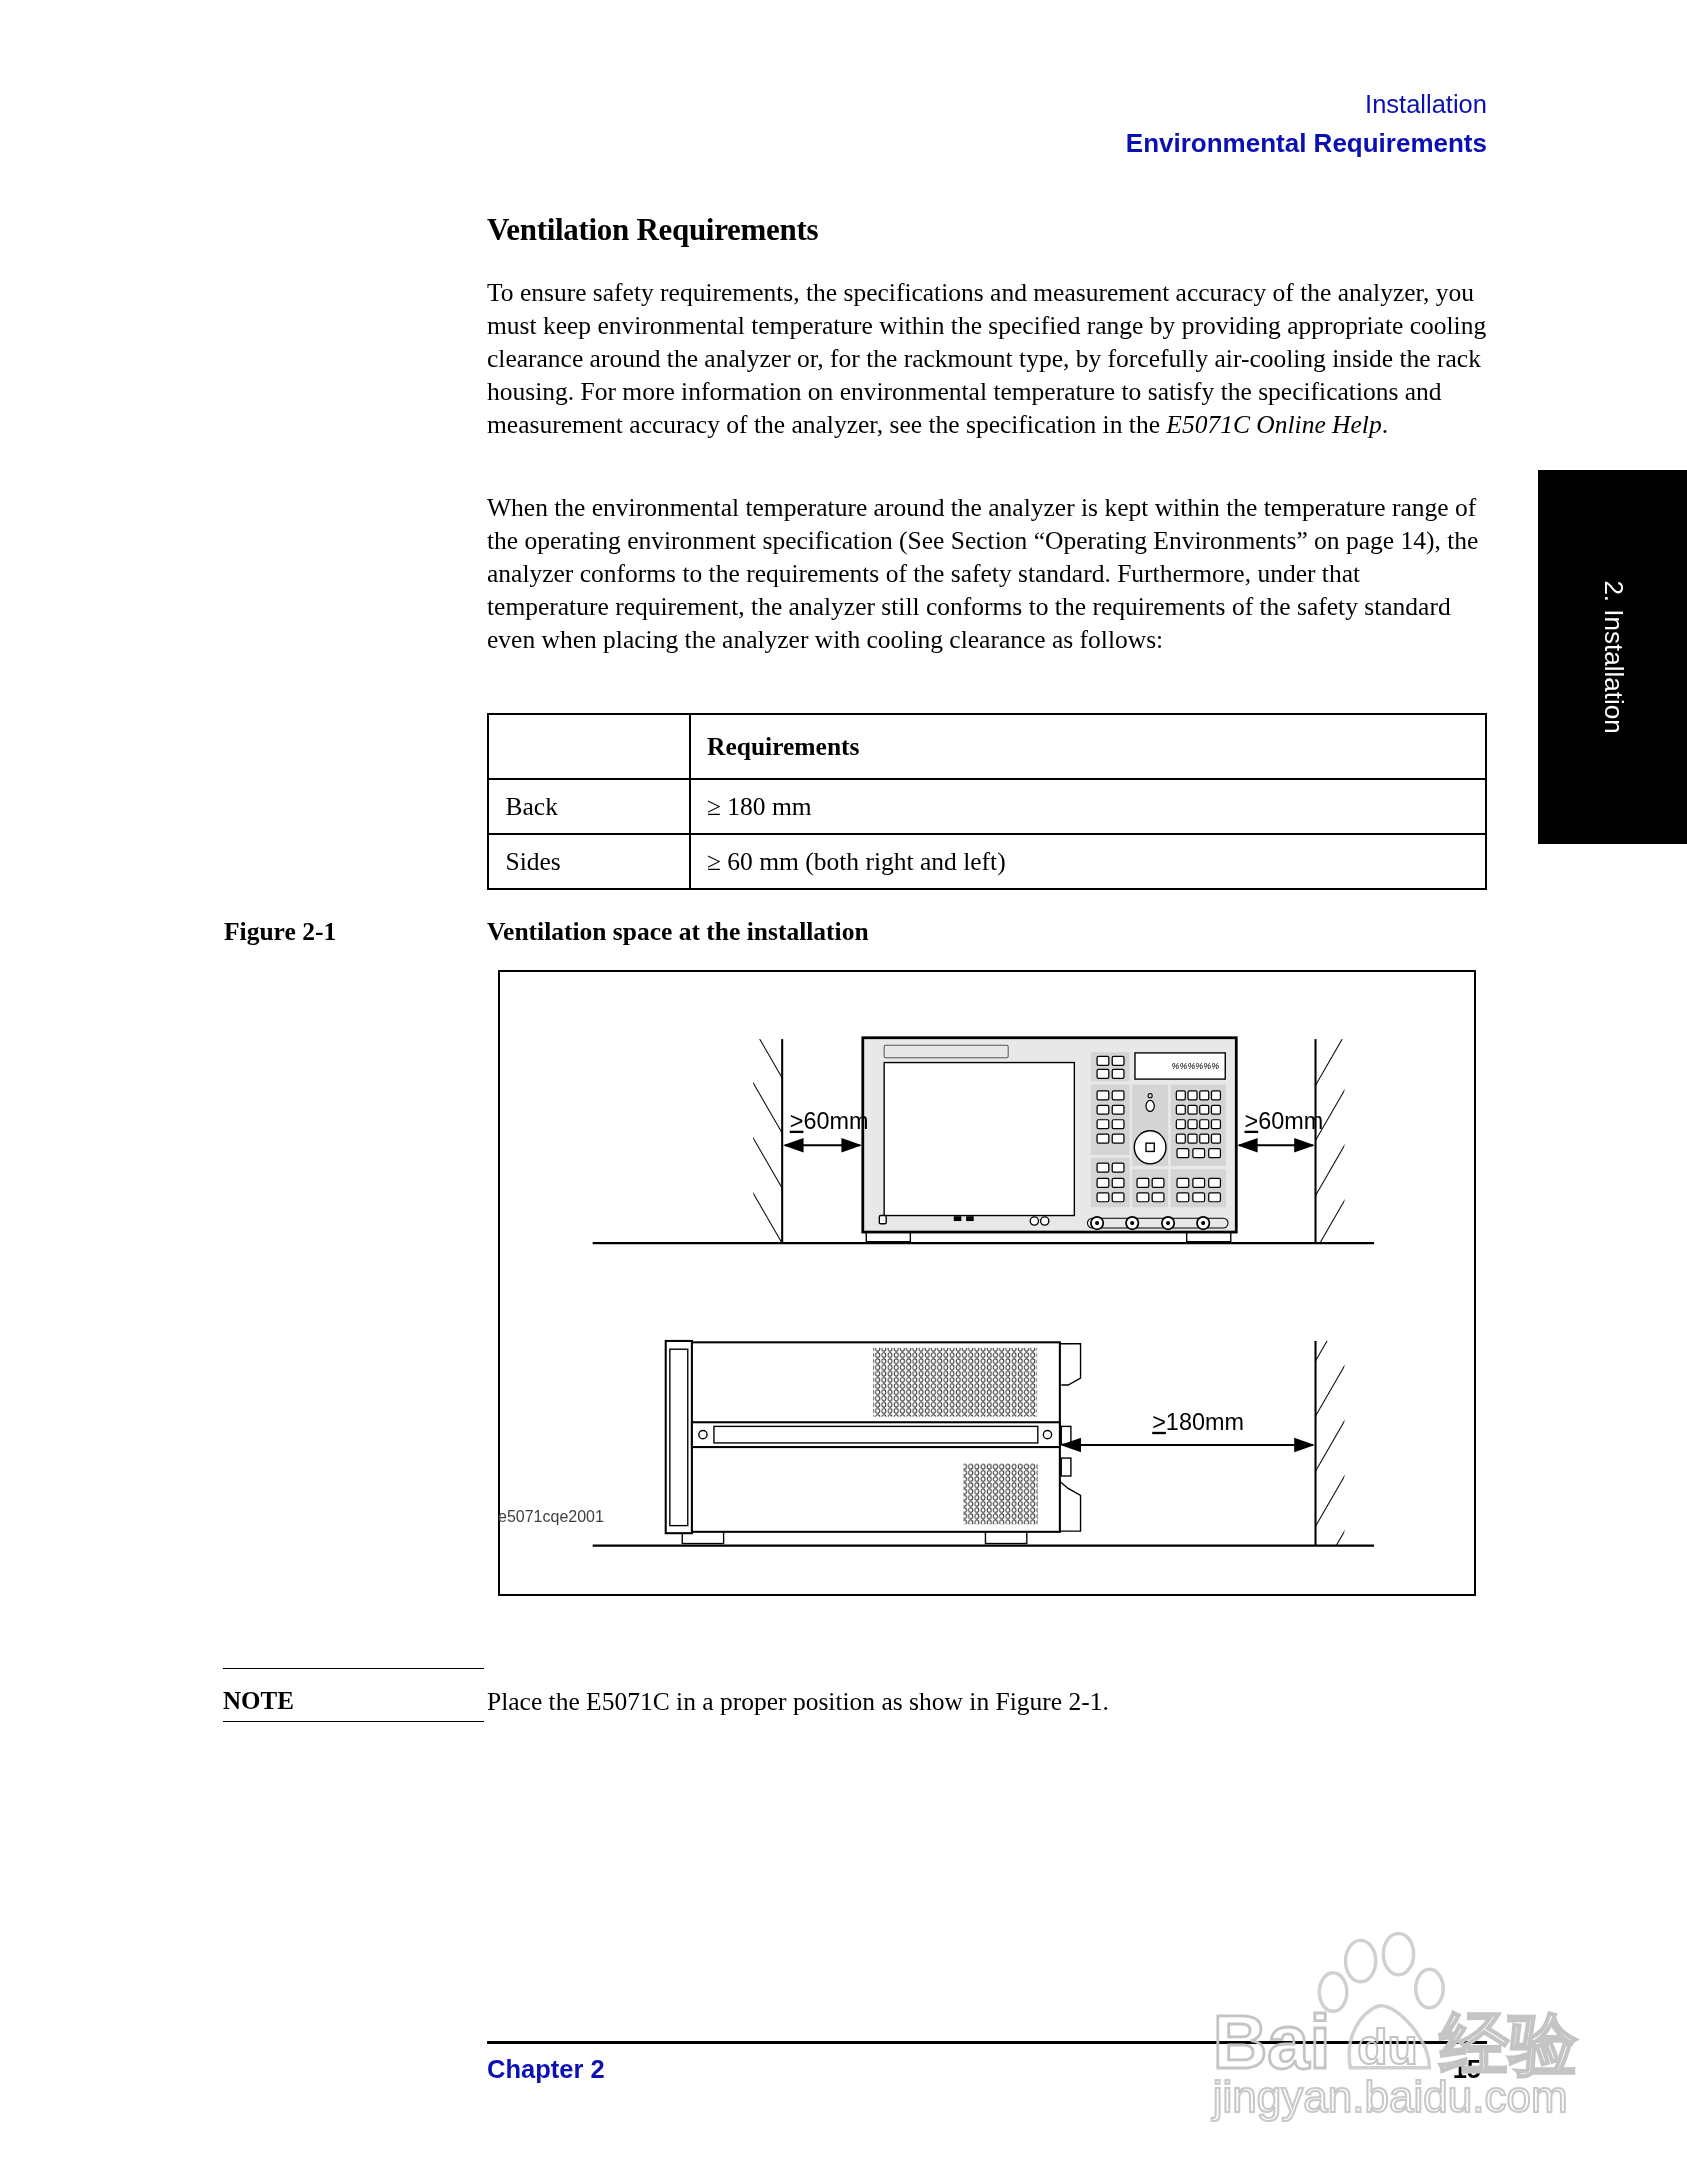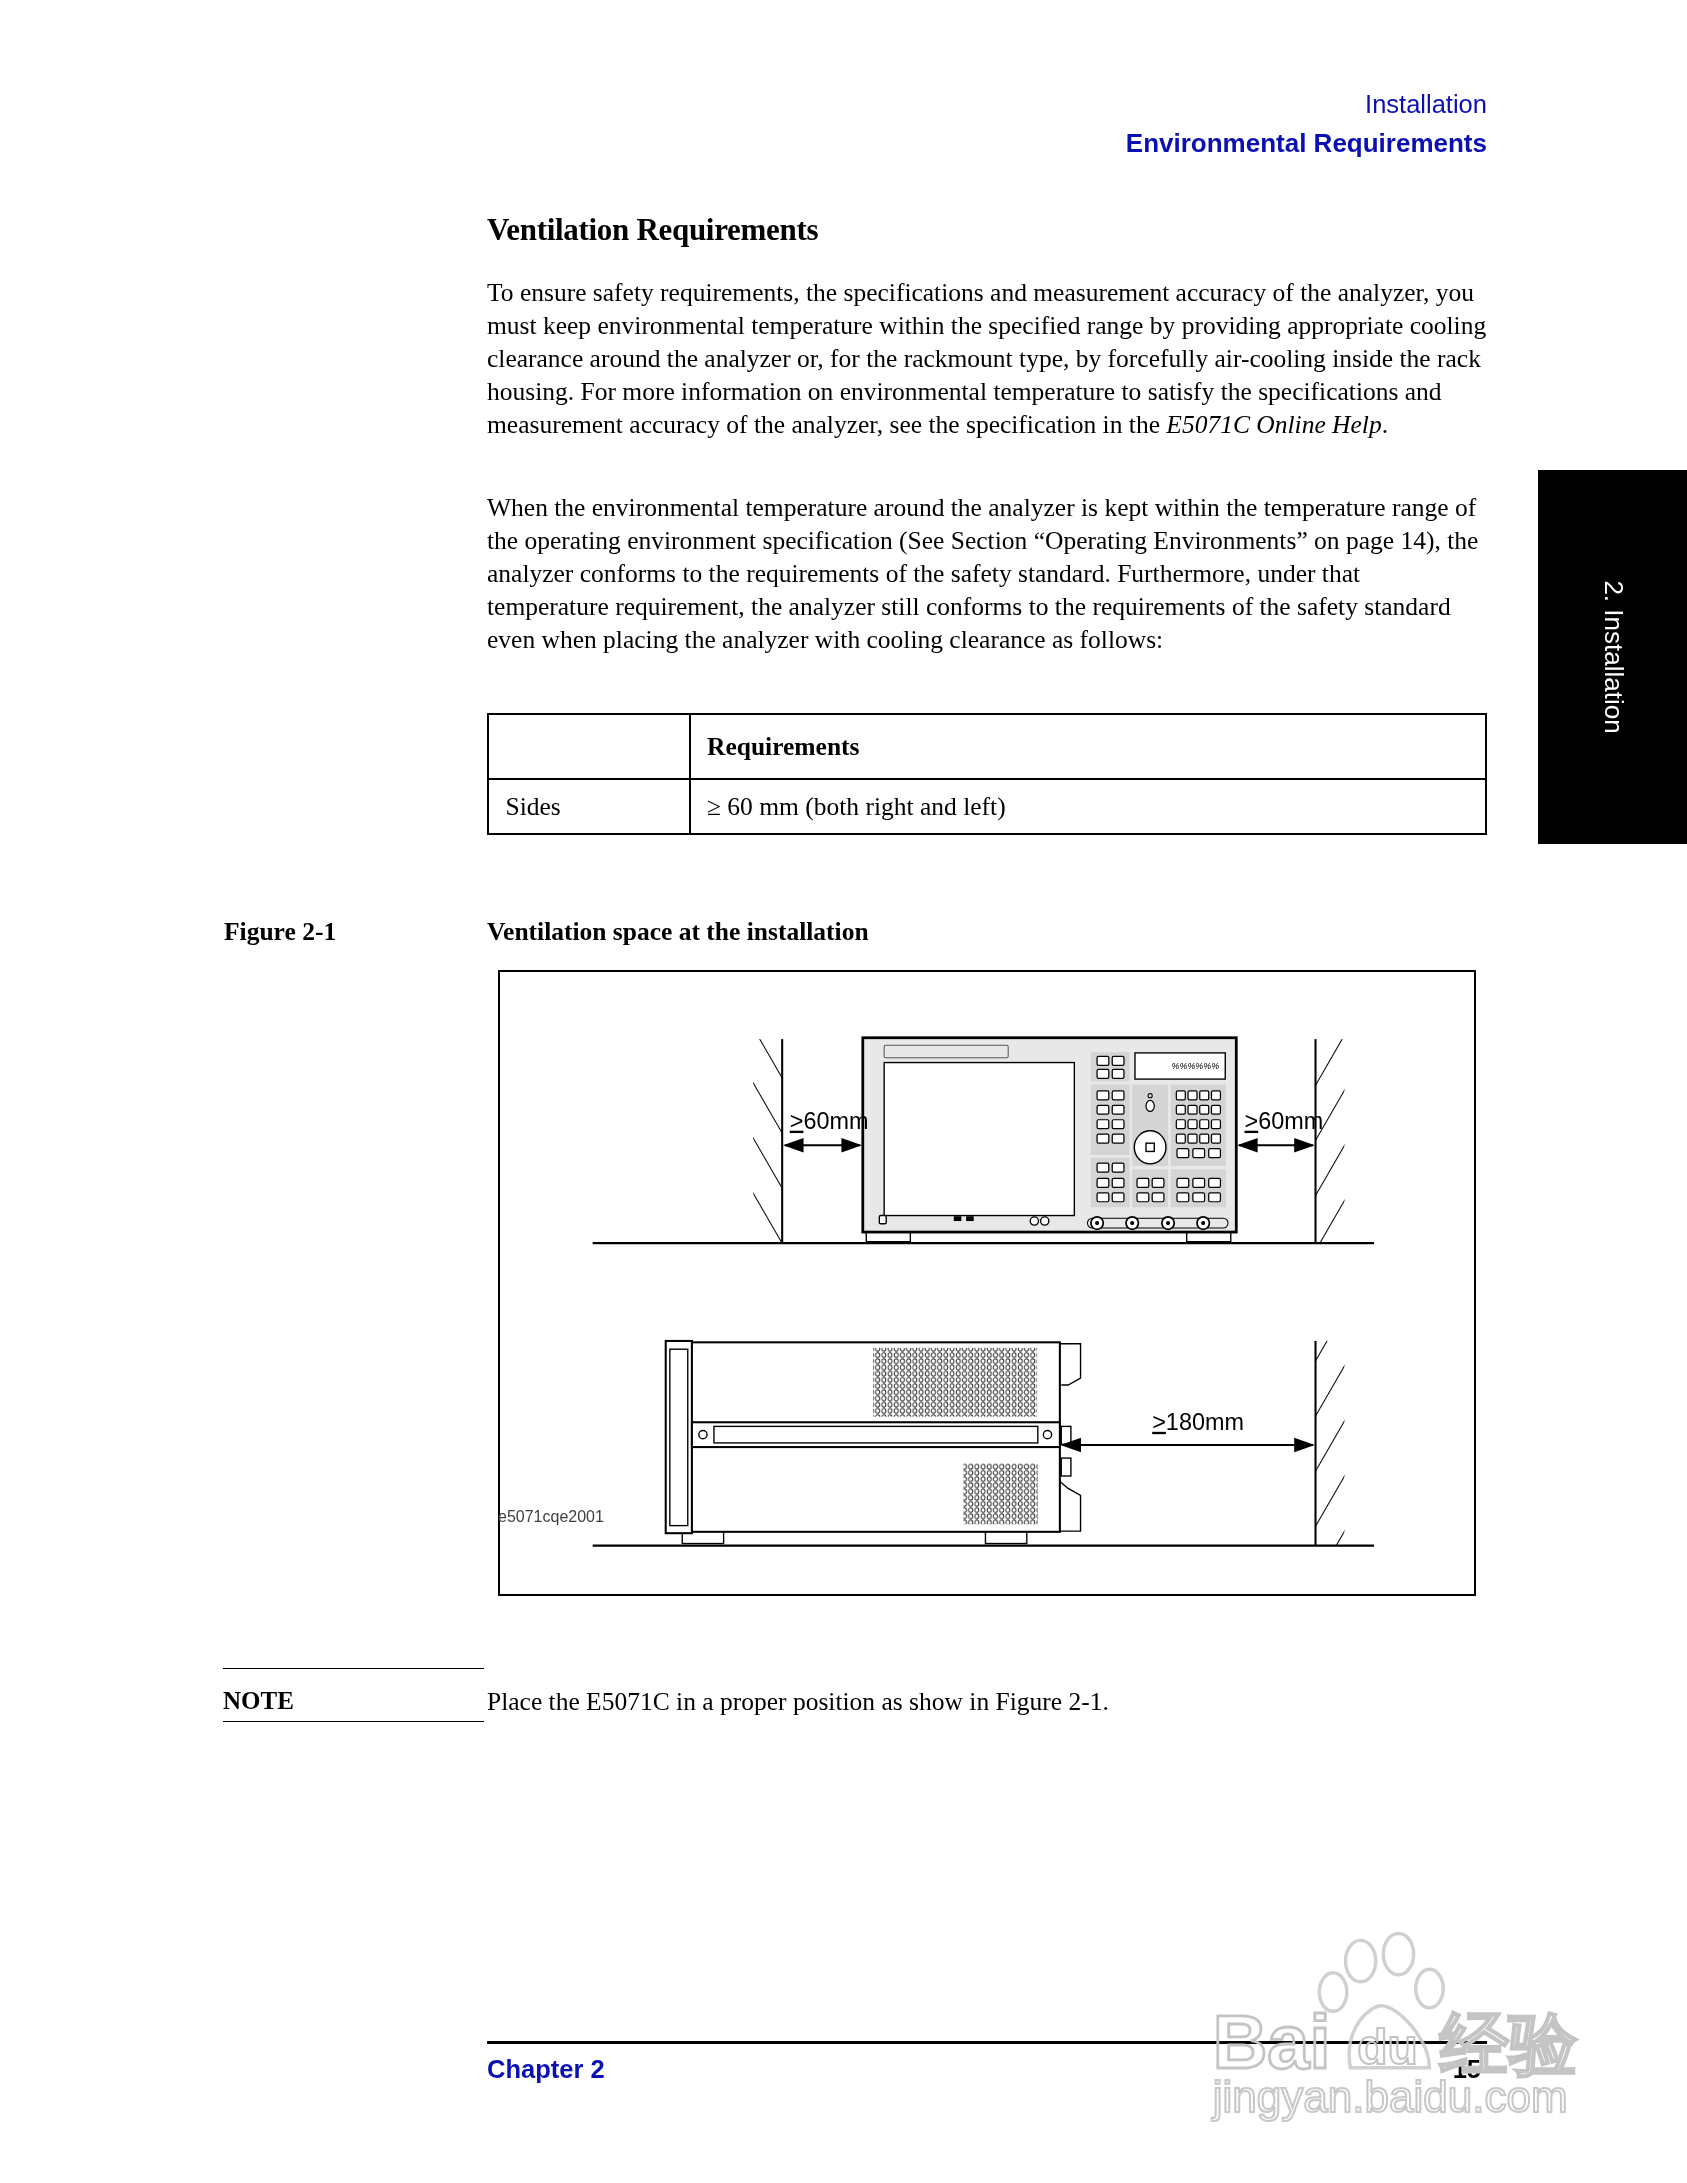--- a/index.html
+++ b/index.html
@@ -51,20 +51,24 @@
 
 <div class="abs para p2">When the environmental temperature around the analyzer is kept within the temperature range of the operating environment specification (See Section “Operating Environments” on page 14), the analyzer conforms to the requirements of the safety standard. Furthermore, under that temperature requirement, the analyzer still conforms to the requirements of the safety standard even when placing the analyzer with cooling clearance as follows:</div>
 
 <table class="req">
   <tbody>
       <tr>
     <th class="c1"></th>
     <th>Requirements</th>
   </tr>
   <tr>
+    <td class="c1">Back</td>
+    <td>≥ 180 mm</td>
+  </tr>
+  <tr>
     <td class="c1">Sides</td>
     <td>≥ 60 mm (both right and left)</td>
   </tr>
 </tbody>
   </table>
 
 <div class="abs figlabel">Figure 2-1</div>
 <div class="abs figtitle">Ventilation space at the installation</div>
 
 <div class="abs figbox"></div>

